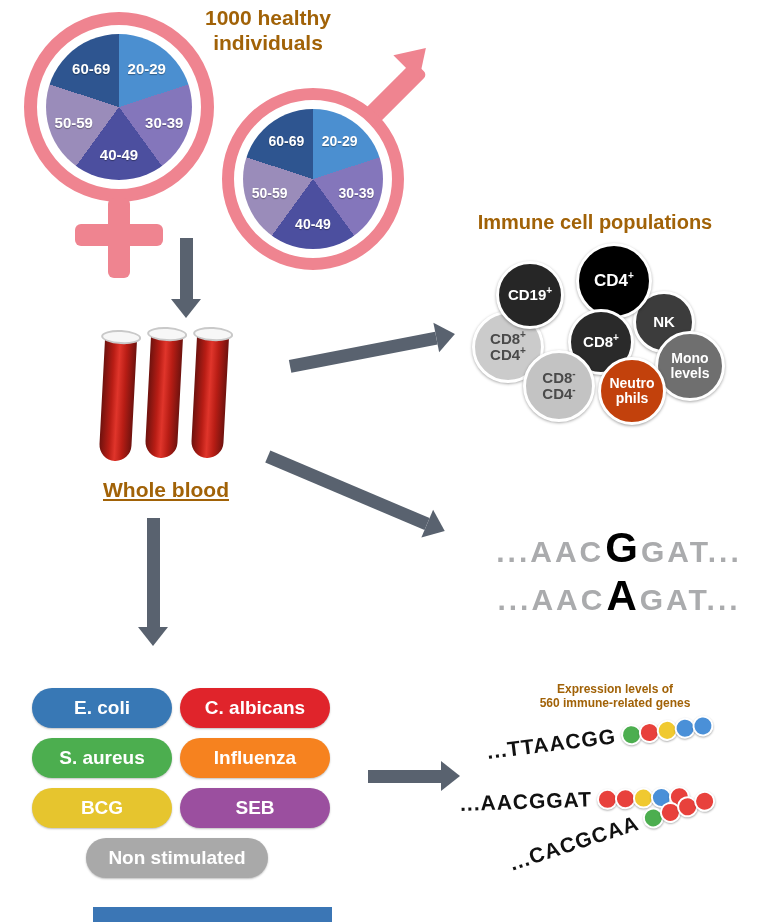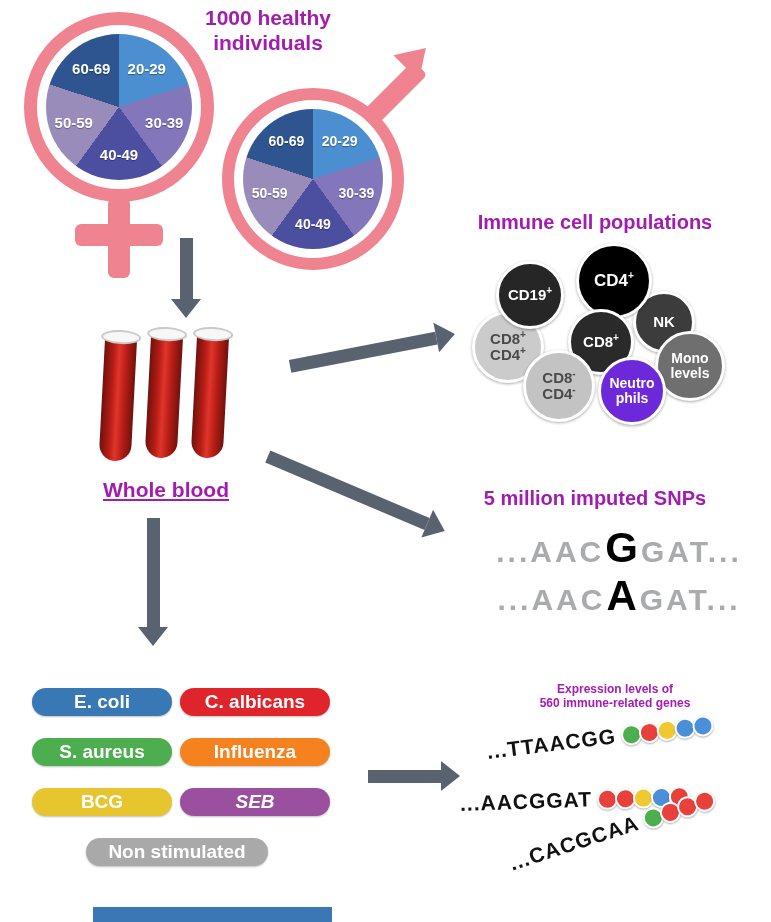--- a/index.html
+++ b/index.html
@@ -1,19 +1,19 @@
 <!DOCTYPE html>
 <html><head>
 <meta charset="utf-8">
 <style>
   html,body { margin:0; padding:0; background:#fff; }
   body { font-family:"Liberation Sans", sans-serif; }
   #canvas { position:relative; width:771px; height:922px; background:#fff; overflow:hidden; }
 
-  .title { position:absolute; font-weight:bold; color:#a21caf; text-align:center; line-height:1.18; }
+  .title { position:absolute; font-weight:bold; color:#a16207; text-align:center; line-height:1.18; }
   .title span { display:block; }
 
   
   .gender-ring { border-style:solid; border-color:#ef8490; border-radius:50%; background:#fff;
                  display:flex; align-items:center; justify-content:center; box-sizing:border-box; position:absolute; }
   .pie { position:relative; border-radius:50%;
          background:conic-gradient(#4b8fd0 0deg 72deg, #8476bb 72deg 144deg, #4c4f9f 144deg 216deg,
                                    #9a8cba 216deg 288deg, #2e5590 288deg 360deg); }
   .pie-lbl { position:absolute; transform:translate(-50%,-50%); color:#fff; font-weight:bold;
              font-size:15px; white-space:nowrap; text-shadow:0 1px 1px rgba(0,0,0,.35); }
@@ -81,28 +81,28 @@
   .c-cd8mcd4m { left:48px;  top:107px; width:72px; height:72px; }
   .c-neutro   { left:123px; top:114px; width:68px; height:68px; font-size:14px; }
 
   
   .snp-block { position:absolute; left:474px; top:524px; width:290px; text-align:center; }
   .snp-line { height:48px; display:flex; align-items:baseline; justify-content:center; }
   .snp-dim { font-weight:bold; font-size:30px; letter-spacing:3px; color:#aaabad; text-shadow:0 1px 0 #fff; }
   .snp-big { font-weight:bold; font-size:42px; color:#000; letter-spacing:2px; margin:0 1px; }
 
   
-  .pill { position:absolute; height:28px; border-radius:20px; color:#fff; font-weight:bold; font-size:19px;
+  .pill { position:absolute; height:40px; border-radius:20px; color:#fff; font-weight:bold; font-size:19px;
           display:flex; align-items:center; justify-content:center; box-shadow:0 1px 2px rgba(0,0,0,.25); }
   .p-ecoli { left:32px;  top:688px; width:140px; }
   .p-calb  { left:180px; top:688px; width:150px; }
   .p-saur  { left:32px;  top:738px; width:140px; }
   .p-infl  { left:180px; top:738px; width:150px; }
   .p-bcg   { left:32px;  top:788px; width:140px; }
-  .p-seb   { left:180px; top:788px; width:150px;font-style:italic; }
+  .p-seb   { left:180px; top:788px; width:150px; }
   .p-non   { left:86px;  top:838px; width:182px; }
 
   
   .read { position:absolute; display:flex; align-items:center; white-space:nowrap; }
   .read-seq { font-weight:bold; font-size:21px; color:#111; letter-spacing:1px; }
   .read-dots { display:inline-flex; margin-left:5px; align-items:center; }
   .dot { display:inline-block; width:17px; height:17px; border-radius:50%; border:2px solid #fff;
          box-shadow:0 1px 2px rgba(0,0,0,.3); margin-right:-3px; }
   .read1 { left:487px; top:740px; transform:rotate(-7deg);  transform-origin:left center; }
   .read2 { left:460px; top:792px; transform:rotate(-2deg);  transform-origin:left center; }
@@ -199,32 +199,31 @@
     <div class="cell c-cd4" style="background: rgb(0, 0, 0);">
       <span class="cell-line"><span>CD4</span><sup>+</sup></span>
     </div>
     <div class="cell c-cd8" style="background: rgb(42, 42, 42);">
       <span class="cell-line"><span>CD8</span><sup>+</sup></span>
     </div>
     <div class="cell light c-cd8mcd4m" style="background: rgb(195, 195, 195);">
       <span class="cell-line"><span>CD8</span><sup>-</sup></span>
       <span class="cell-line"><span>CD4</span><sup>-</sup></span>
     </div>
-    <div class="cell c-neutro" style="background: #6d28d9;">
+    <div class="cell c-neutro" style="background: #c2410c;">
       <span class="cell-line">Neutro</span>
       <span class="cell-line">phils</span>
     </div>
   </div>
 
   <div class="arrow-right arr-3">
     <div class="stem"></div>
     <div class="head"></div>
   </div>
 
-  <div class="title snp-title">5 million imputed SNPs</div>
   <div class="snp-block">
     <div class="snp-line">
       <span class="snp-dim">...AAC</span>
         <span class="snp-big">G</span>
         <span class="snp-dim">GAT...</span>
     </div>
     <div class="snp-line">
       <span class="snp-dim">...AAC</span>
         <span class="snp-big">A</span>
         <span class="snp-dim">GAT...</span>

